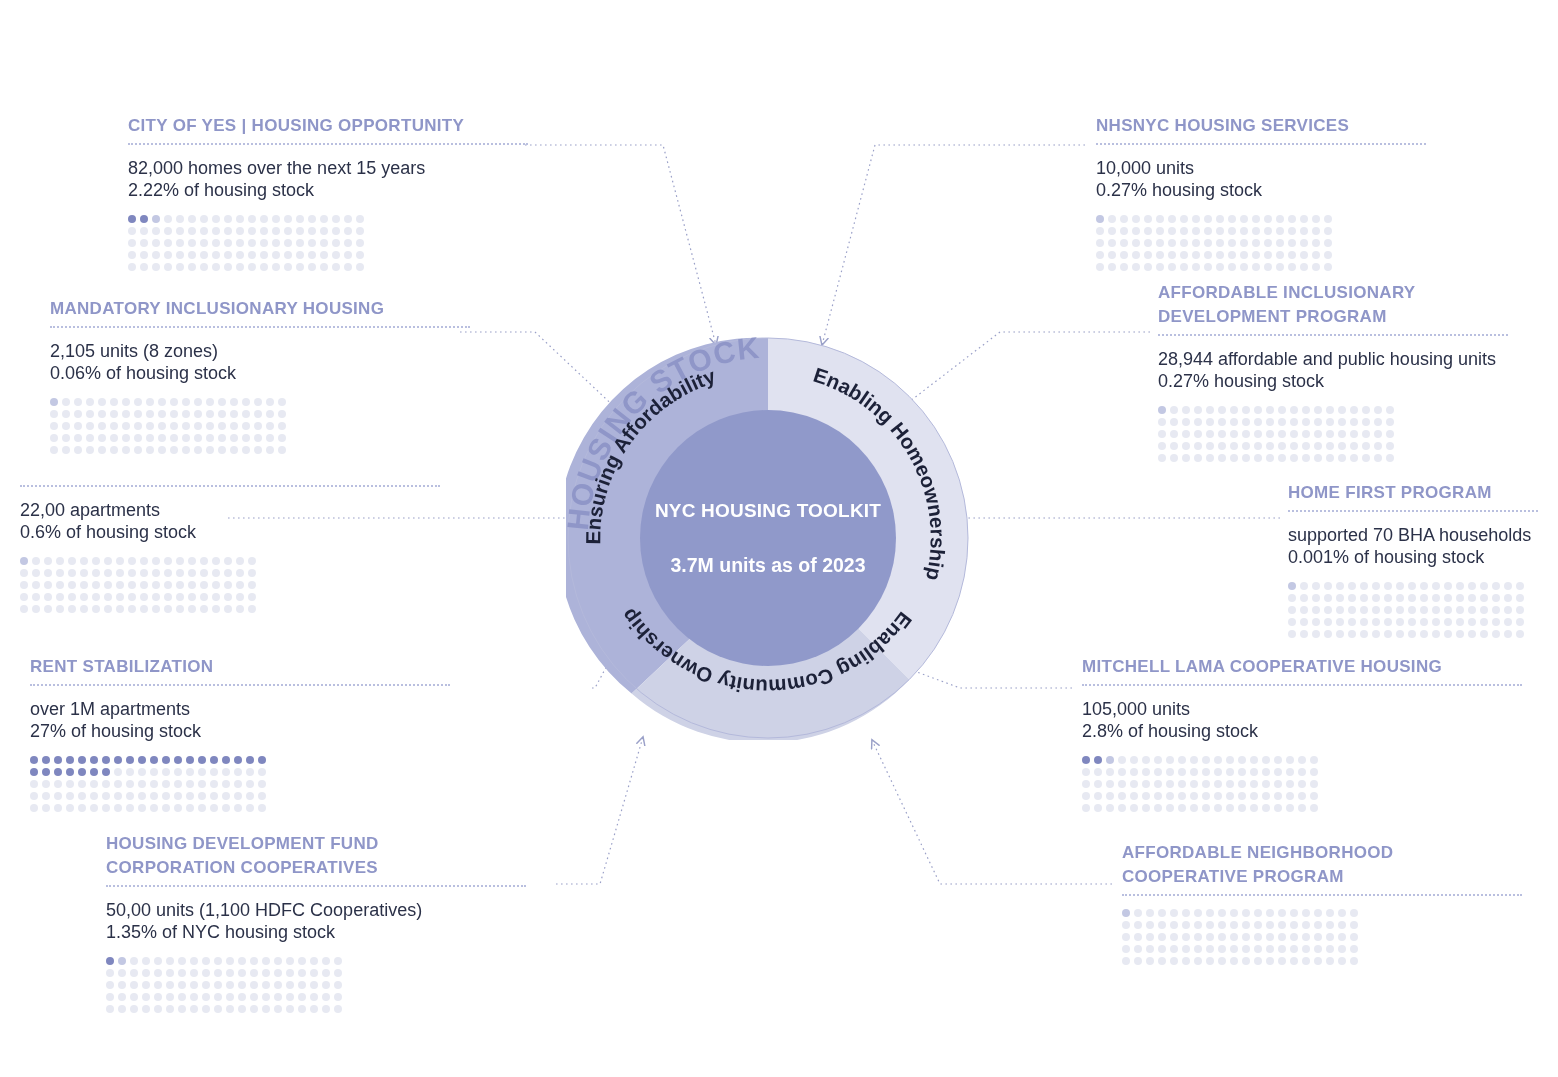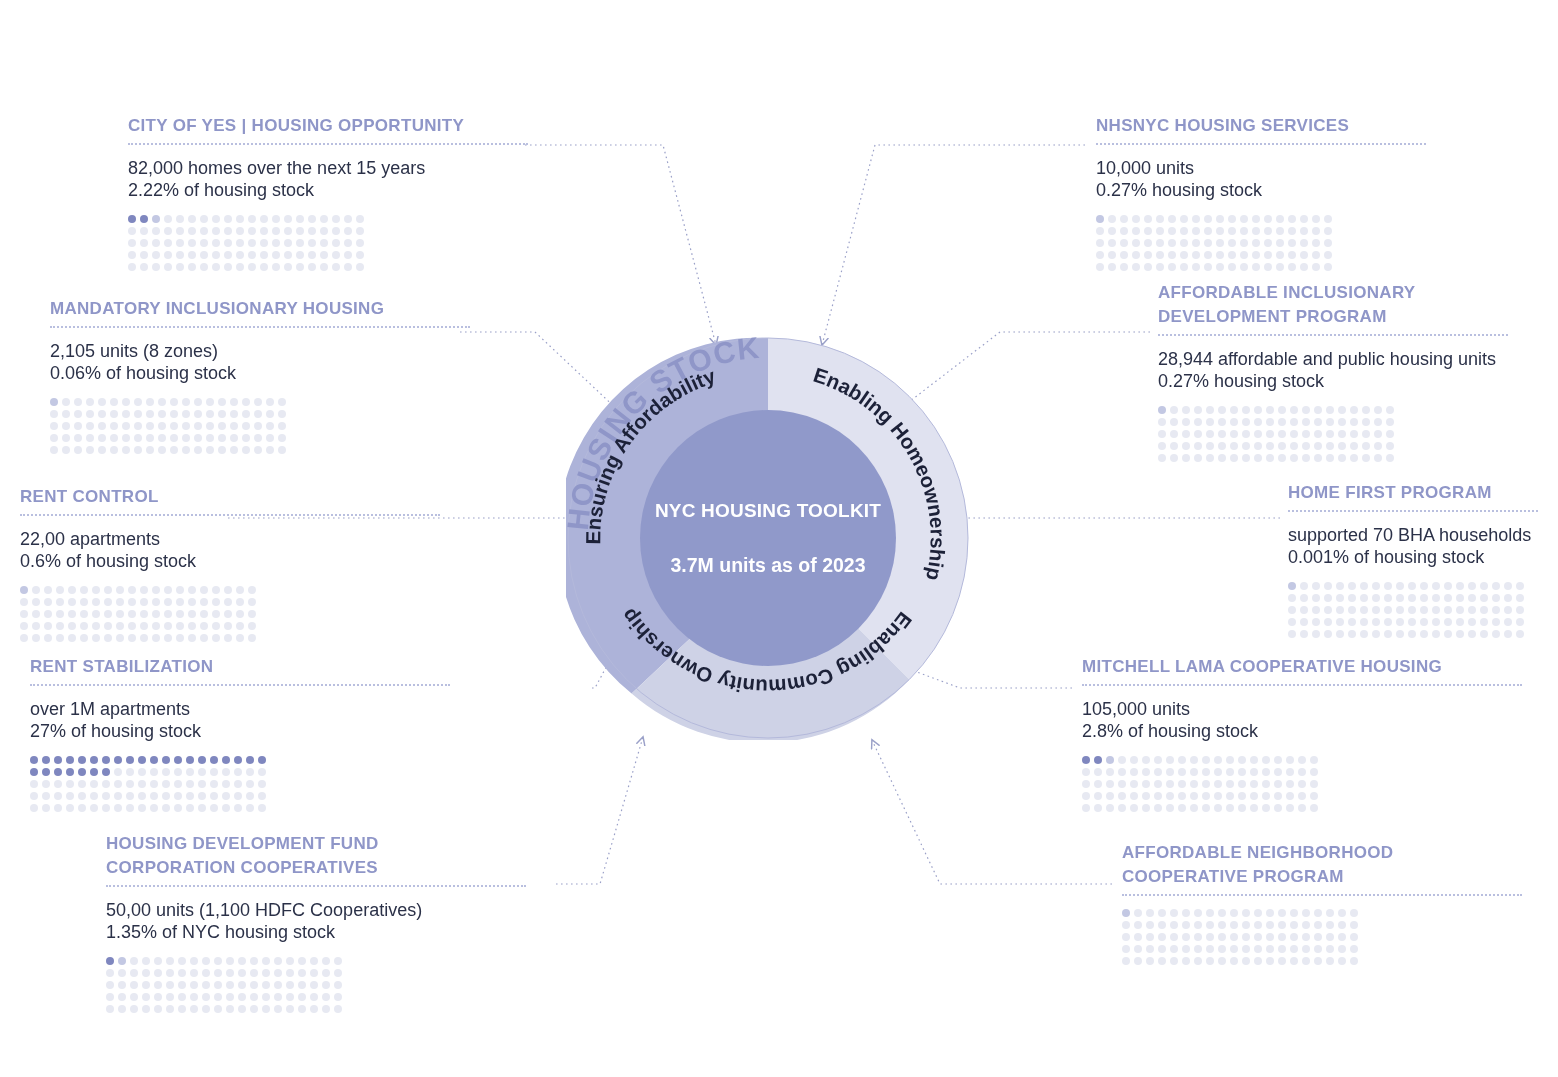--- a/index.html
+++ b/index.html
@@ -406,21 +406,20 @@
         <span class="dot"></span>
         <span class="dot"></span>
         <span class="dot"></span>
         <span class="dot"></span>
         <span class="dot"></span>
         <span class="dot"></span>
       </div>
   </div>
 
   <div class="block" style="left:20px; top:485px; width:420px;">
-    <div class="block-title">RENT CONTROL</div>
     <div class="block-rule"></div>
     <div class="block-body">22,00 apartments
 0.6% of housing stock</div>
     <div class="dotgrid">
         <span class="dot partial"></span>
         <span class="dot"></span>
         <span class="dot"></span>
         <span class="dot"></span>
         <span class="dot"></span>
         <span class="dot"></span>

